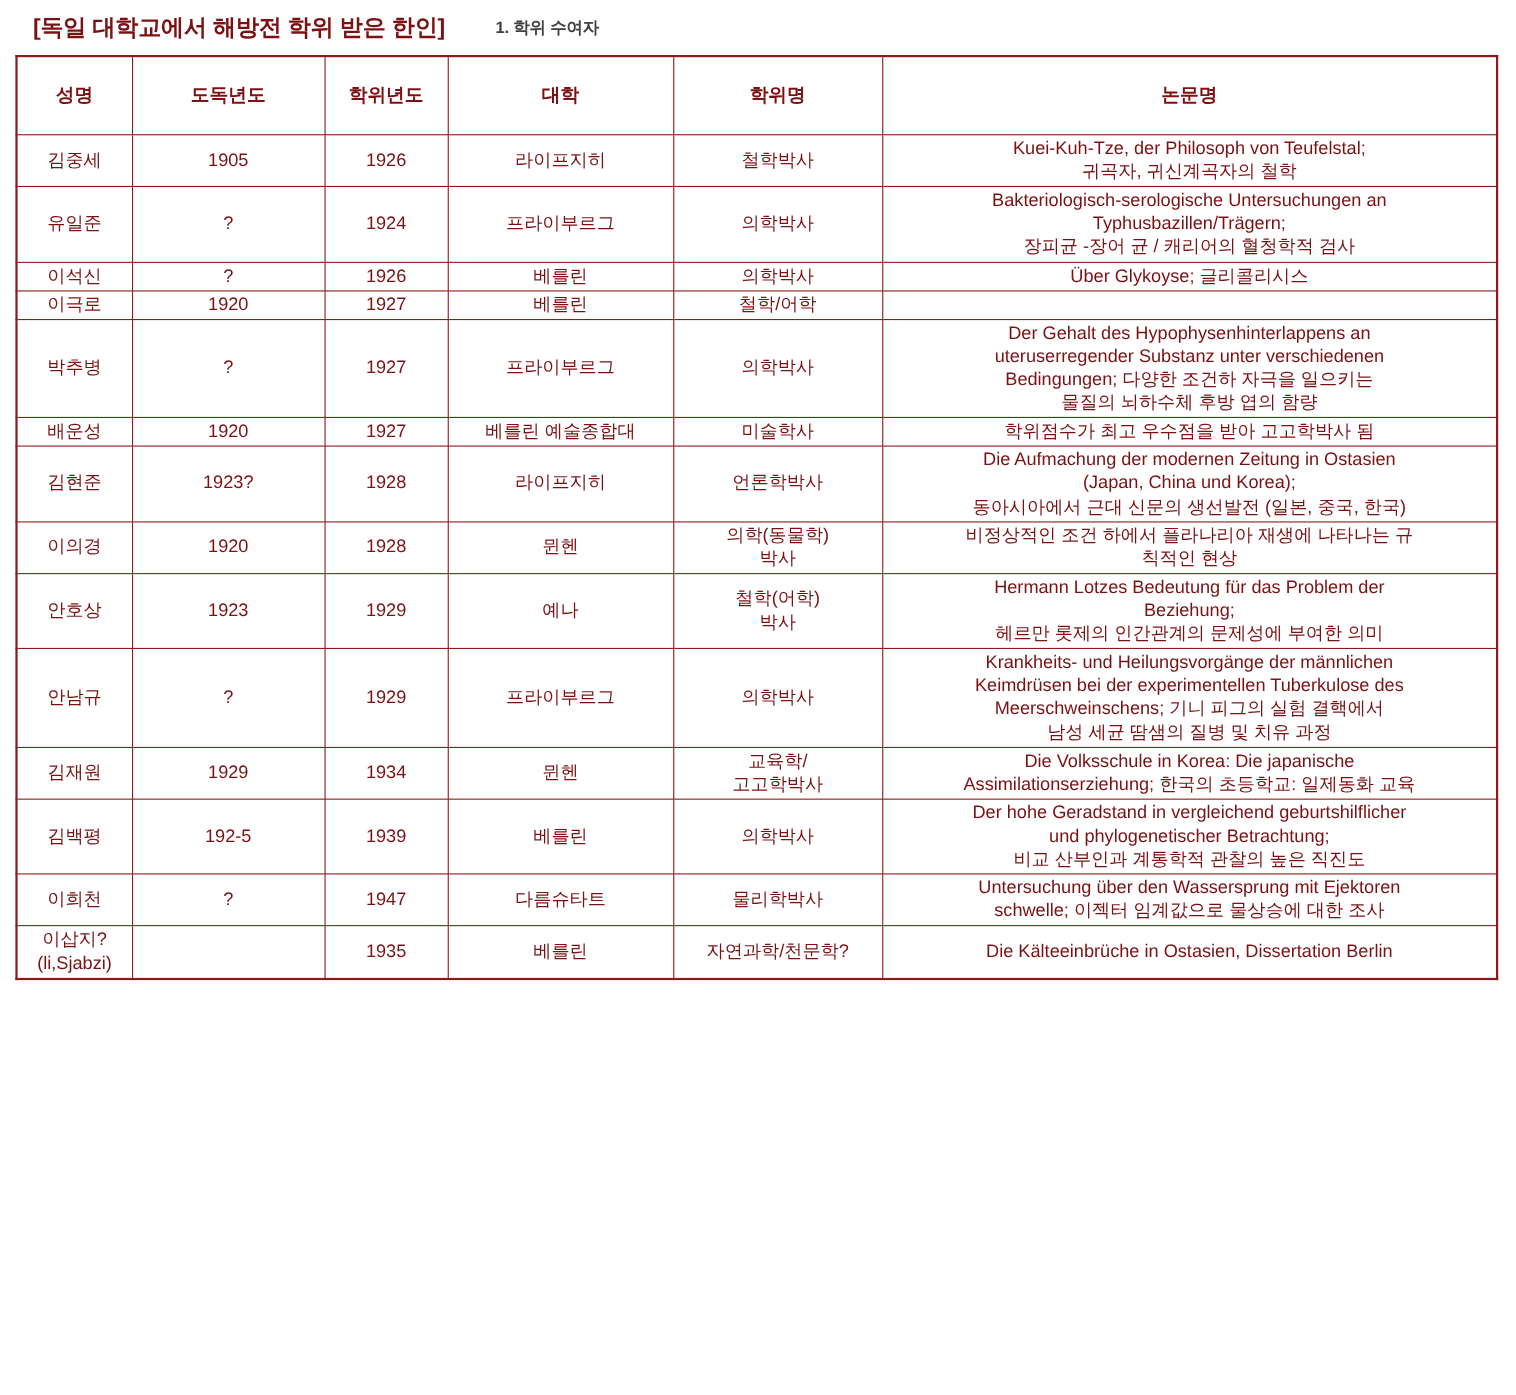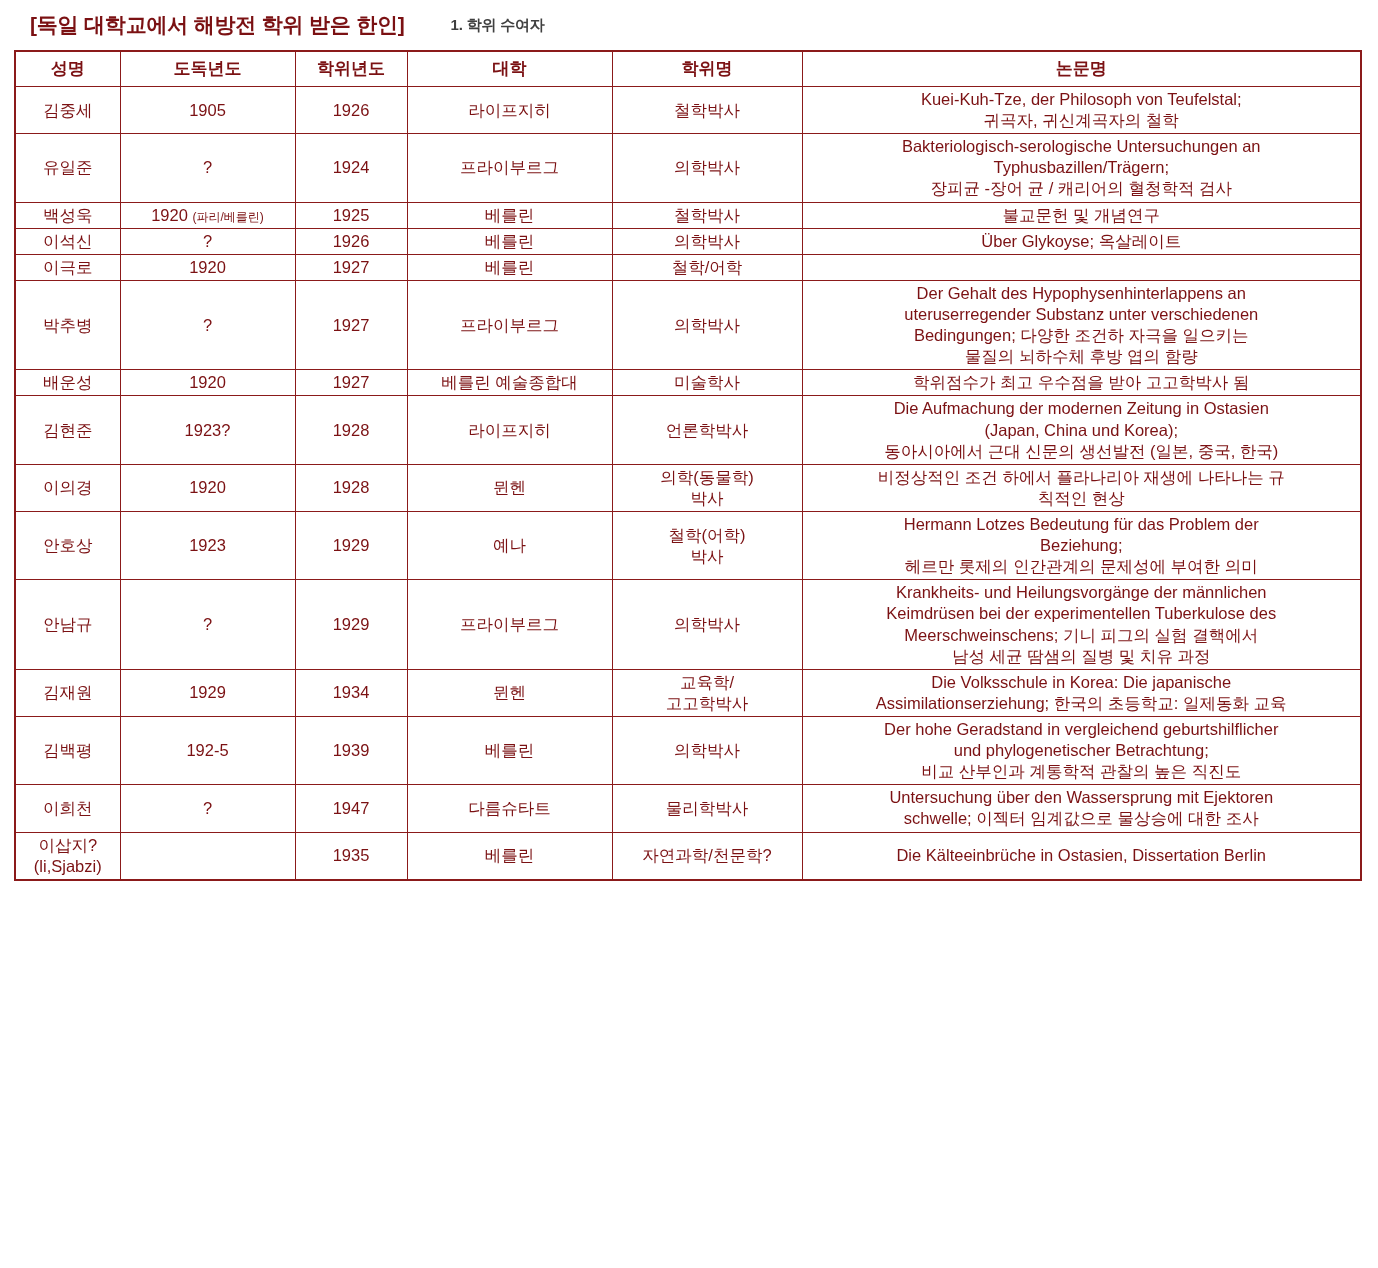--- a/index.html
+++ b/index.html
@@ -52,21 +52,21 @@
     text-align: center;
     vertical-align: middle;
     color: #7b1113;
     padding: 2px 4px;
     line-height: 1.28;
   }
   table.grid th {
     font-size: 17px;
     font-weight: bold;
     height: 30px;
-    padding: 2px 4px;
+    padding: 20px 4px;
   }
   table.grid td {
     font-size: 16.5px;
   }
   td.name {
     font-size: 18px;
     margin-left: 46px;
   }
   td.thesis {
     font-size: 16.5px;
@@ -122,34 +122,26 @@
         </tr>
         <tr>
           <td class="name">유일준</td>
           <td>?</td>
           <td>1924</td>
           <td>프라이부르그</td>
           <td>의학박사</td>
           <td class="thesis">Bakteriologisch-serologische Untersuchungen an<br>Typhusbazillen/Trägern;<br>장피균 -장어 균 / 캐리어의 혈청학적 검사</td>
         </tr>
         <tr>
-          <td class="name">백성욱</td>
-          <td>1920 <span class="small-note">(파리/베를린)</span></td>
-          <td>1925</td>
-          <td>베를린</td>
-          <td>철학박사</td>
-          <td class="thesis">불교문헌 및 개념연구</td>
-        </tr>
-        <tr>
           <td class="name">이석신</td>
           <td>?</td>
           <td>1926</td>
           <td>베를린</td>
           <td>의학박사</td>
-          <td class="thesis">Über Glykoyse; 옥살레이트</td>
+          <td class="thesis">Über Glykoyse; 글리콜리시스</td>
         </tr>
         <tr>
           <td class="name">이극로</td>
           <td>1920</td>
           <td>1927</td>
           <td>베를린</td>
           <td>철학/어학</td>
           <td class="thesis"></td>
         </tr>
         <tr>

